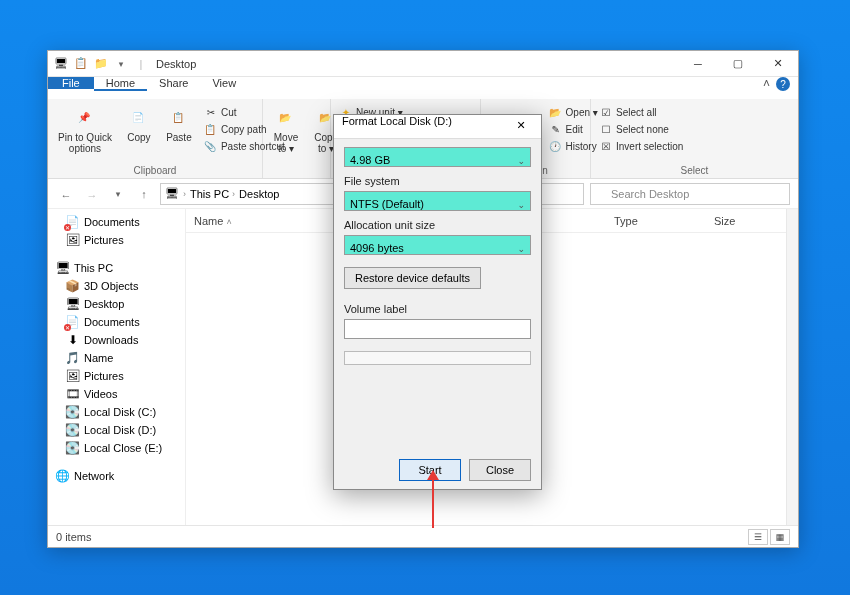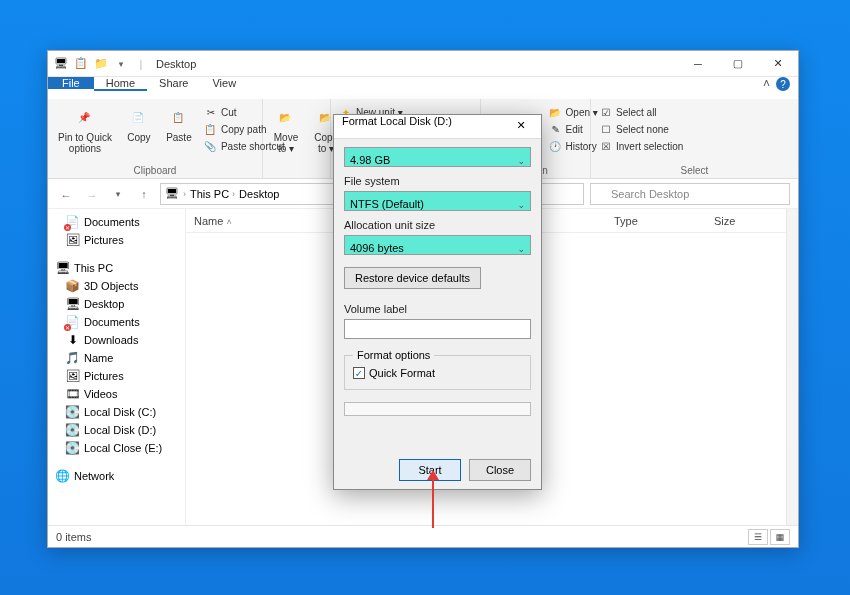--- a/index.html
+++ b/index.html
@@ -388,27 +388,20 @@
         <span class="chev">⌄</span>
     </div>
 
     <div style="margin-top:8px">
       <button class="dlg-btn">Restore device defaults</button>
     </div>
 
     <div class="dlg-label" style="margin-top:10px">Volume label</div>
     <input class="dlg-input" value="" style="">
 
-    <fieldset class="dlg-fieldset">
-      <legend>Format options</legend>
-      <label class="dlg-check">
-        <span class="box">✓</span>
-        <span>Quick Format</span>
-      </label>
-    </fieldset>
 
     <div class="dlg-progress"></div>
 
     <div class="dlg-footer">
       <button class="dlg-btn dlg-primary">Start</button>
       <button class="dlg-btn">Close</button>
     </div>
   </div>
 </div>
 

